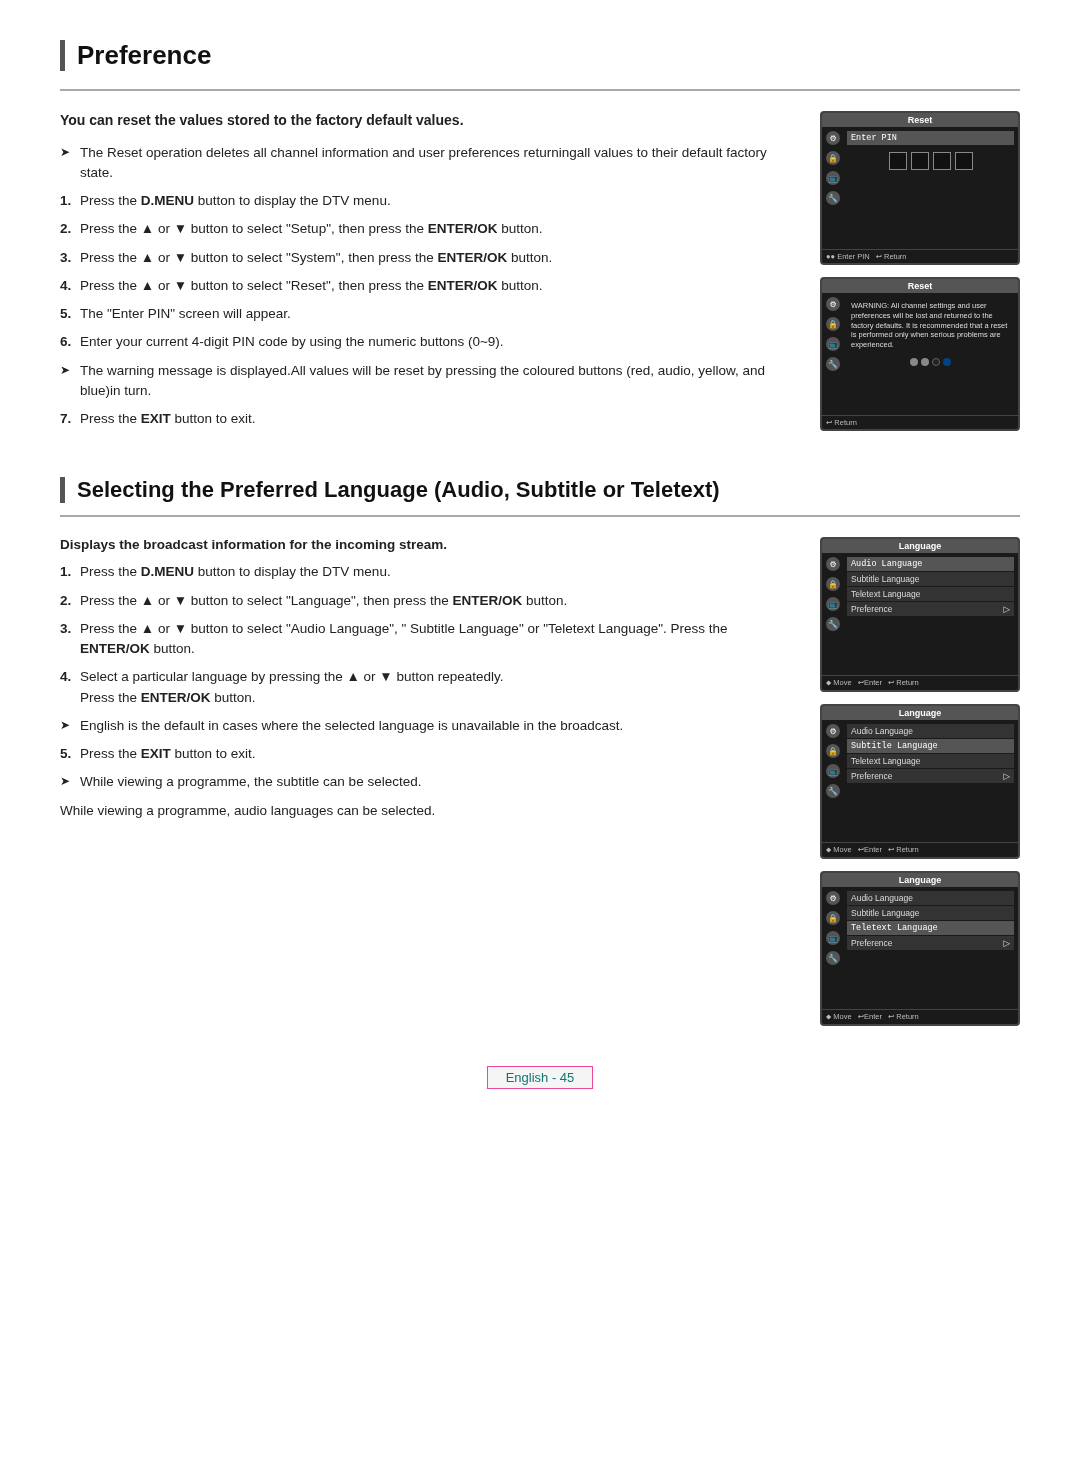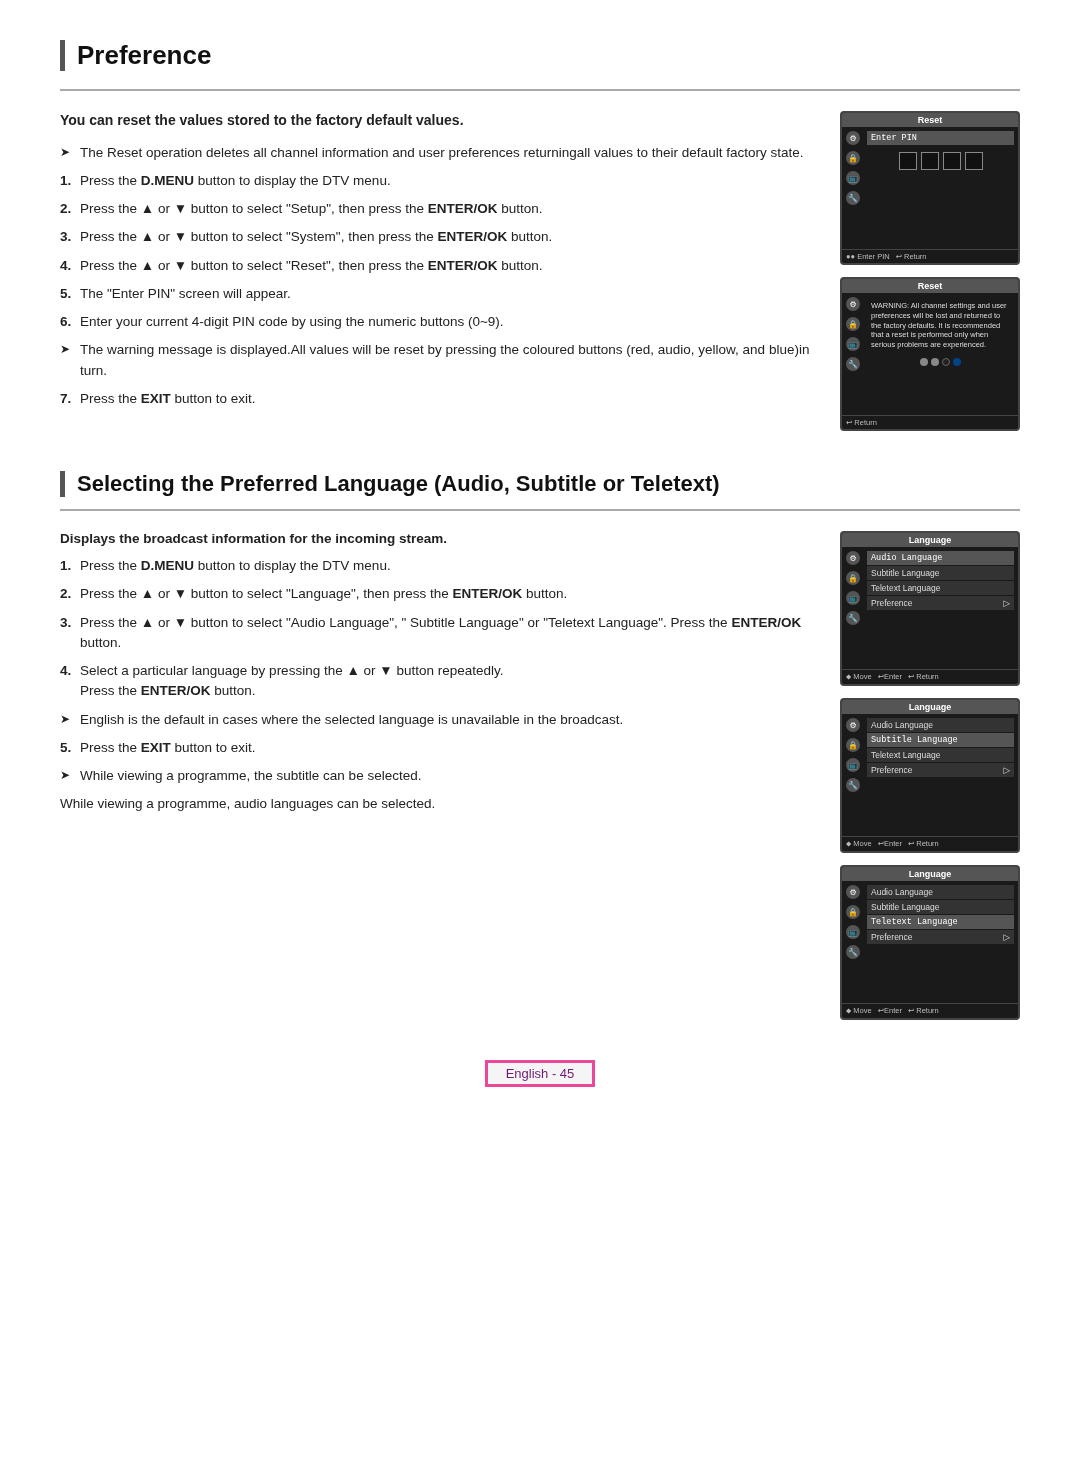--- a/index.html
+++ b/index.html
@@ -35,21 +35,21 @@
       display: flex;
       gap: 30px;
       margin-bottom: 40px;
     }
 
     .left-col {
       flex: 1;
     }
 
     .right-col {
-      width: 180px;
+      width: 200px;
       flex-shrink: 0;
       display: flex;
       flex-direction: column;
       gap: 12px;
     }
 
     
     .intro-bold {
       font-weight: bold;
       font-size: 14px;
@@ -203,24 +203,24 @@
     }
 
     
     .page-footer {
       text-align: center;
       margin-top: 40px;
     }
 
     .page-footer-badge {
       display: inline-block;
-      border: 3px solid #ec4899;
+      border: 1px solid #ec4899;
       padding: 3px 18px;
       font-size: 13px;
-      color: #701a75;
+      color: #0f766e;
       background: #f5f5f5;
     }
 
     
     .section2 {
       margin-top: 10px;
     }
 
     .section2-title {
       font-size: 22px;

